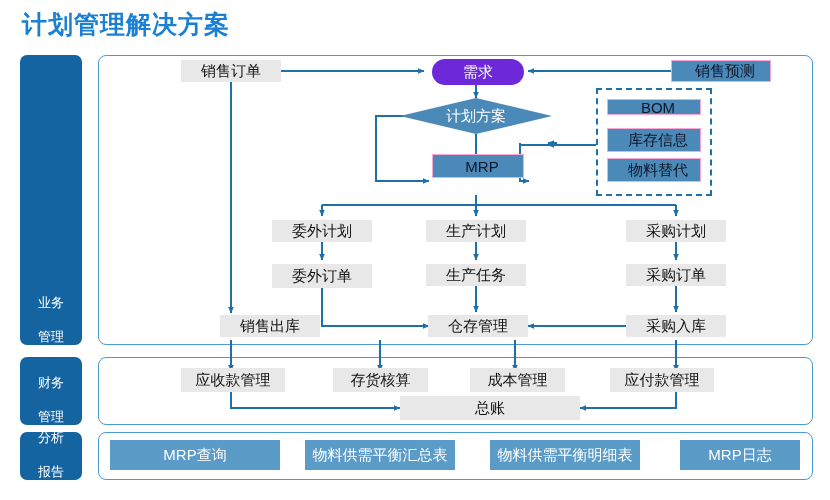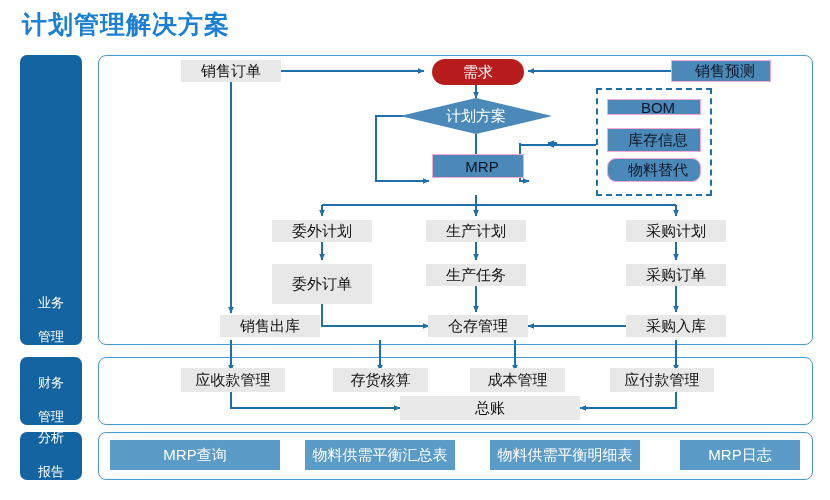--- a/index.html
+++ b/index.html
@@ -60,21 +60,21 @@
     background:#4a89b8;
     color:#0f172a;
     border:1px solid #f9a8d4;
     padding-left:8px;
   }
   .node.bluelight{
     background:#5a9bc8;
     color:#ffffff;
   }
   .node.pill{
-    background:#b91c1c;
+    background:#6d28d9;
     color:#ffffff;
     border-radius:13px;
   }
   .node.diamond{
     background:transparent;
     color:#ffffff;
     border:none;
   }
   .diamond .dshape{
     position:absolute;left:0;top:0;width:100%;height:100%;
@@ -190,24 +190,24 @@
   <div class="node diamond" style="left:400px;top:98px;width:152px;height:36px;">
     <span class="dshape"></span>
     <span class="dlabel">计划方案</span>
   </div>
 
   <div class="node blue" style="left:432px;top:154px;width:92px;height:24px;">MRP</div>
 
   <div class="dashgroup" style="left:596px;top:88px;width:116px;height:108px;"></div>
   <div class="node blue" style="left:607px;top:99px;width:94px;height:16px;">BOM</div>
   <div class="node blue" style="left:607px;top:128px;width:94px;height:24px;">库存信息</div>
-  <div class="node blue" style="left:607px;top:158px;width:94px;height:24px;border-radius:9px;">物料替代</div>
+  <div class="node blue" style="left:607px;top:158px;width:94px;height:24px;">物料替代</div>
 
   <div class="node gray" style="left:272px;top:220px;width:100px;height:22px;">委外计划</div>
-  <div class="node gray" style="left:272px;top:264px;width:100px;height:40px;text-align:right;">委外订单</div>
+  <div class="node gray" style="left:272px;top:264px;width:100px;height:24px;text-align:right;">委外订单</div>
 
   <div class="node gray" style="left:426px;top:220px;width:100px;height:22px;">生产计划</div>
   <div class="node gray" style="left:426px;top:264px;width:100px;height:22px;">生产任务</div>
 
   <div class="node gray" style="left:626px;top:220px;width:100px;height:22px;">采购计划</div>
   <div class="node gray" style="left:626px;top:264px;width:100px;height:22px;">采购订单</div>
 
   <div class="node gray" style="left:181px;top:315px;width:100px;height:22px;margin-left:39px;">销售出库</div>
   <div class="node gray" style="left:428px;top:315px;width:100px;height:22px;">仓存管理</div>
   <div class="node gray" style="left:626px;top:315px;width:100px;height:22px;">采购入库</div>

